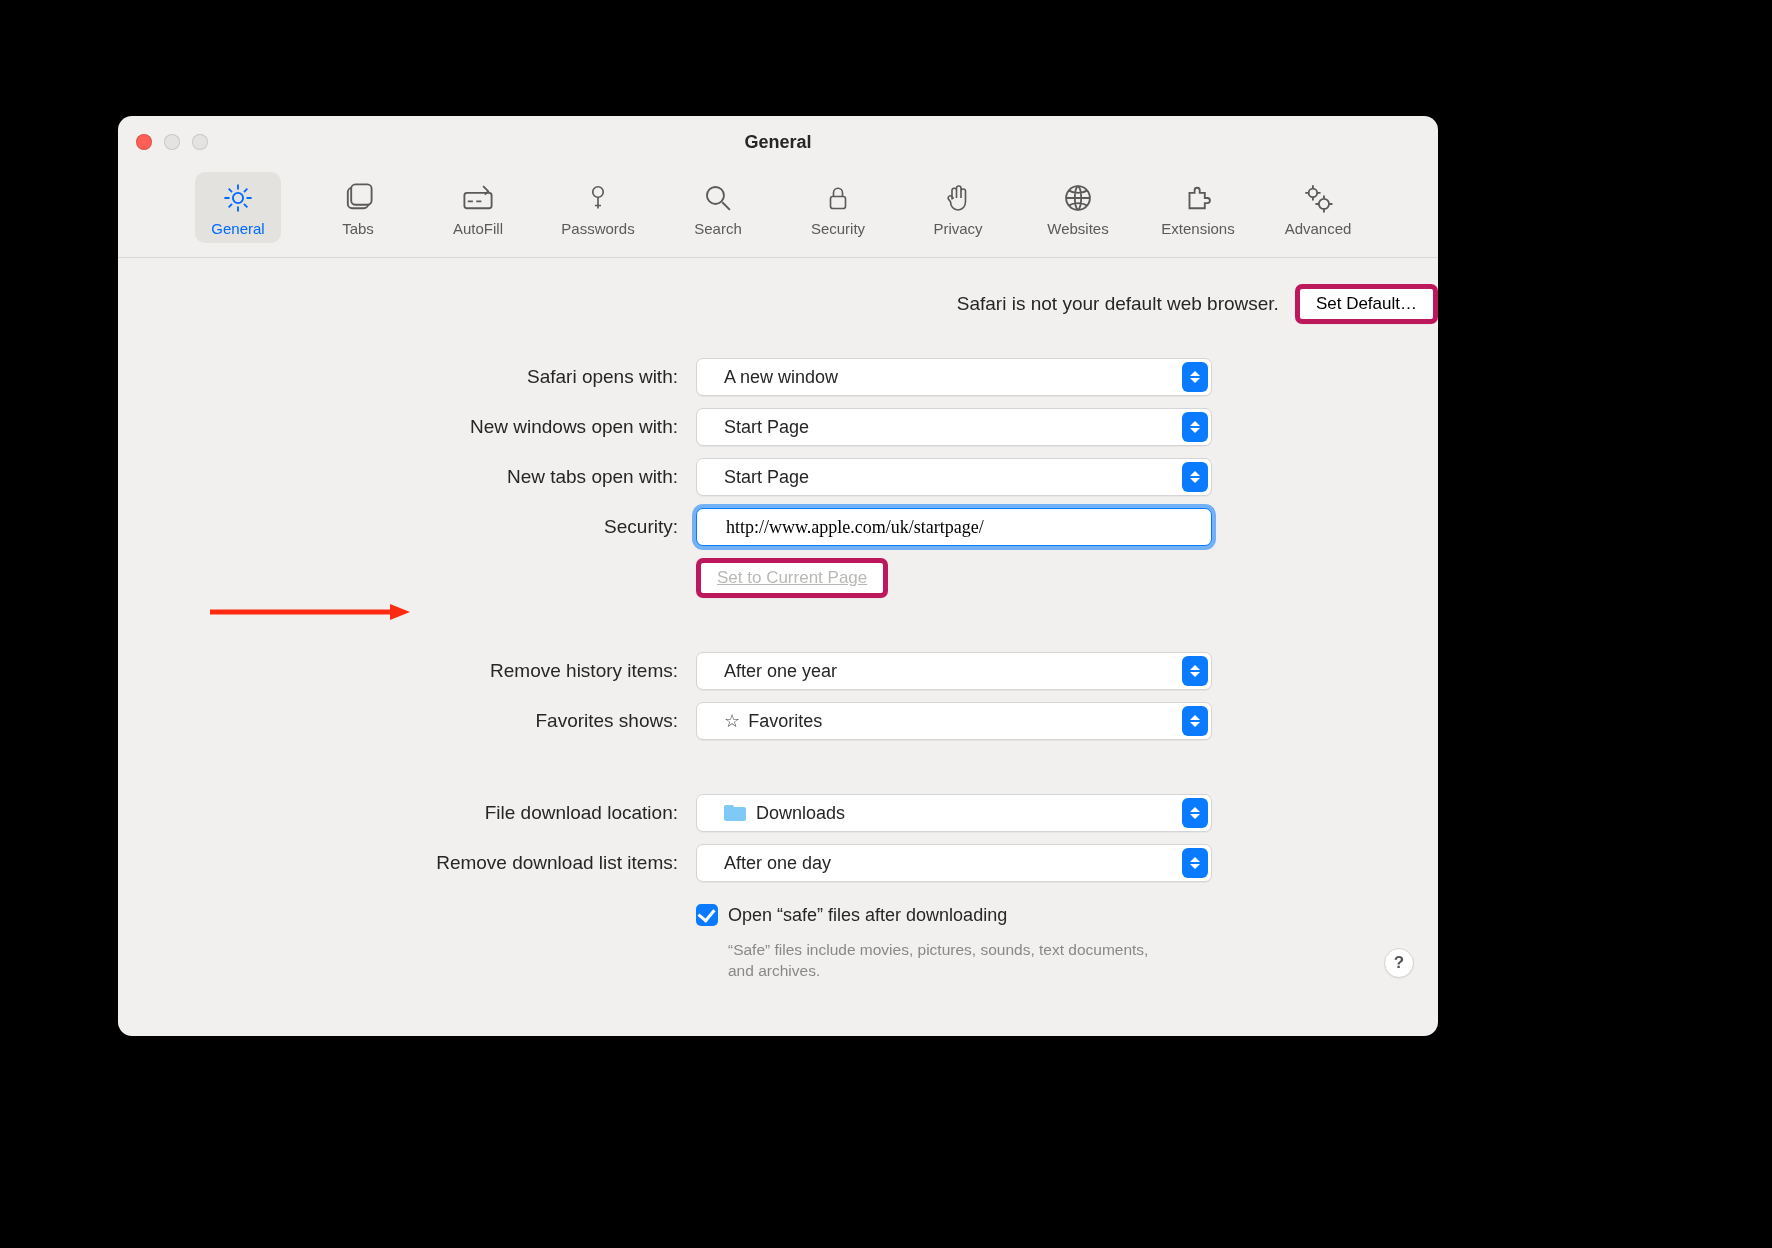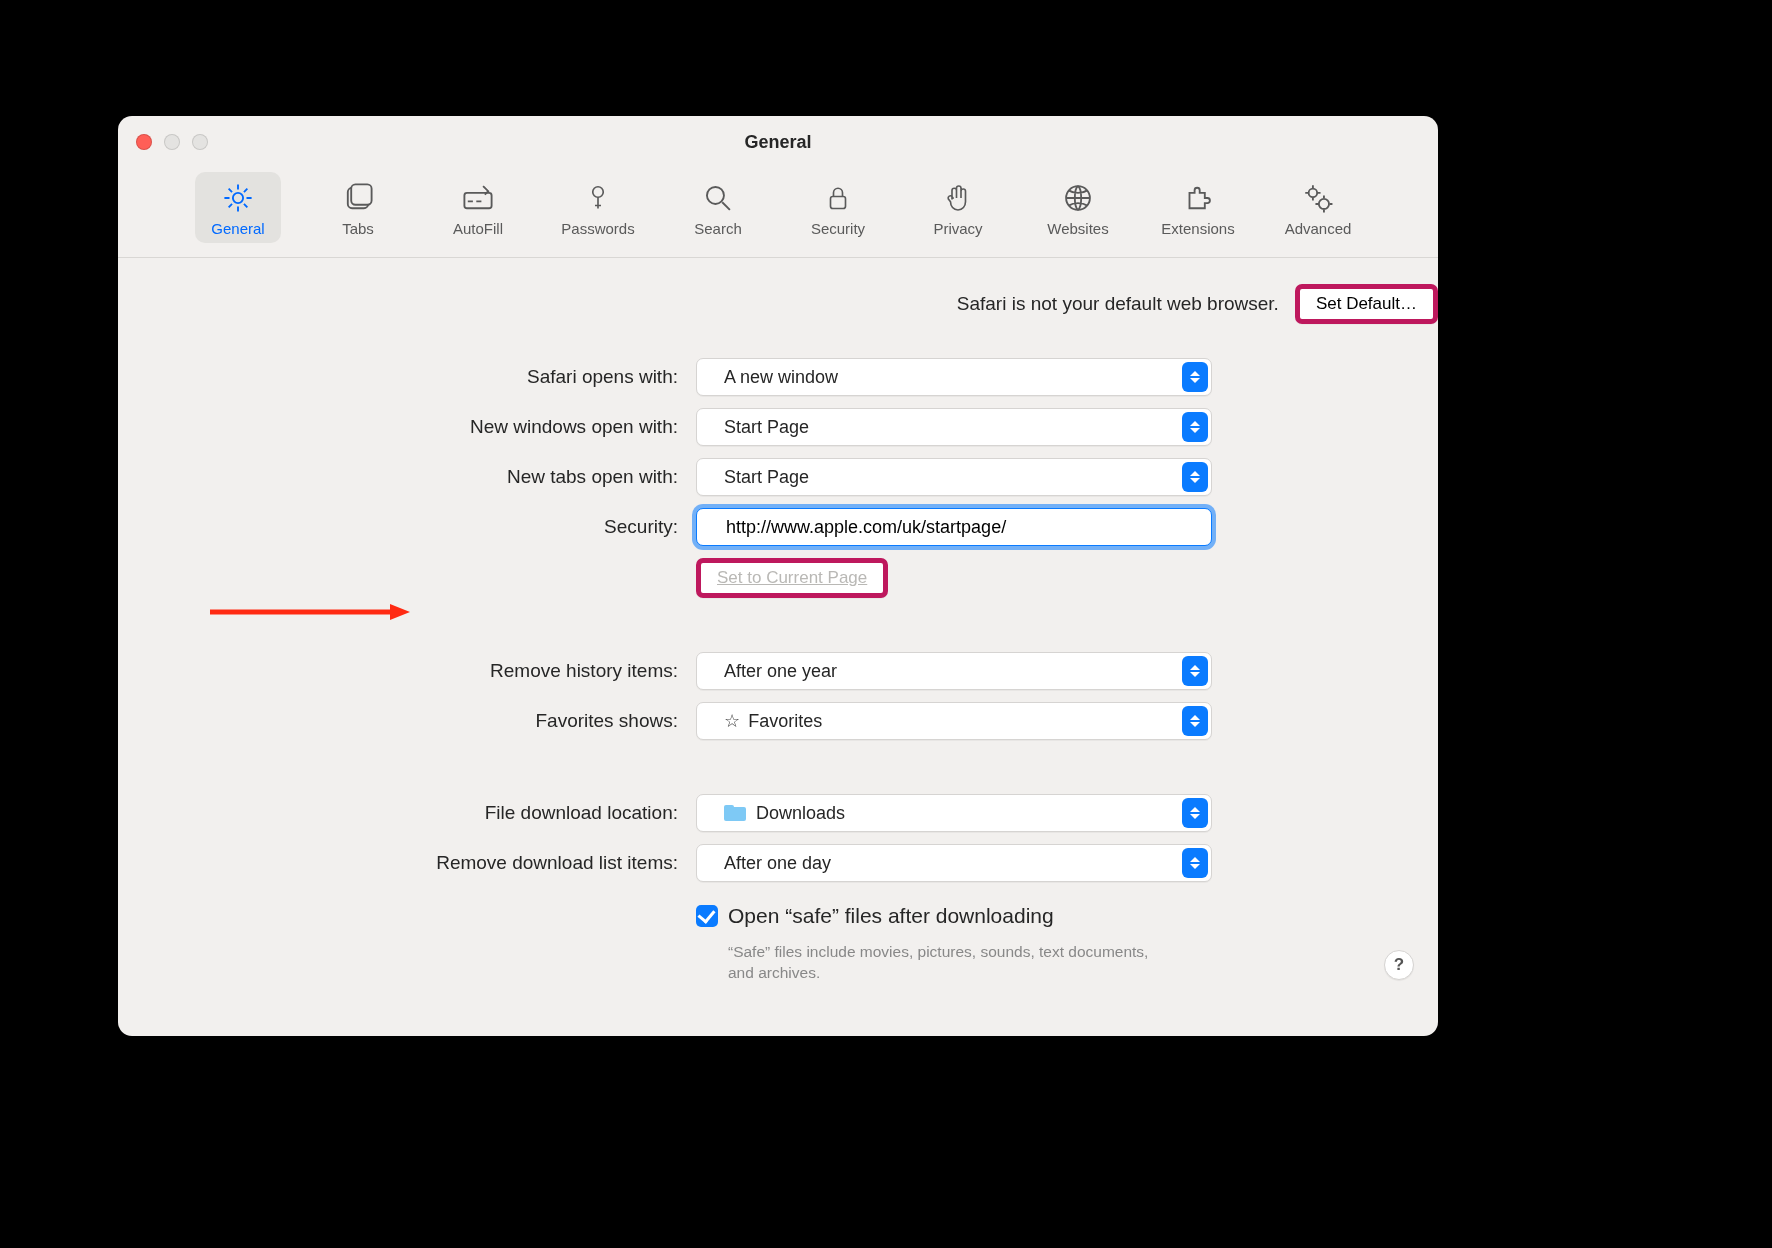--- a/index.html
+++ b/index.html
@@ -135,21 +135,21 @@
     border-left: 5px solid transparent;
     border-right: 5px solid transparent;
   }
   .popup .arrows::before { border-bottom: 5px solid #fff; }
   .popup .arrows::after  { border-top: 5px solid #fff; }
   .input input {
     width: 100%; height: 100%;
     border: none; outline: none;
     font-size: 18px;
     background: transparent;
-    font-family: Liberation Sans, sans-serif;
+    font-family: Liberation Serif, serif;
   }
   .input.focus {
     box-shadow: 0 0 0 4px rgba(10,123,255,.55);
     border-color: #0a7bff;
   }
   .spacer { height: 30px; grid-column: 1 / -1; }
   .star { margin-right: 8px; font-size: 18px; color:#444;}
   .folder-ico {
     width: 22px; height: 16px; margin-right: 10px; position: relative;
   }
@@ -159,24 +159,24 @@
     background:#7ec9f5; border-radius:2px;
   }
   .folder-ico::after {
     content:"";
     position:absolute; left:0; top:0; width:10px; height:5px;
     background:#7ec9f5; border-radius:2px 2px 0 0;
   }
   .chkrow {
     grid-column: 2;
     display: flex;
-    align-items: center;
+    align-items: flex-end;
     gap: 10px;
     margin-top: 10px;
-    font-size: 21px;
+    font-size: 18px;
   }
   .chk {
     width: 22px; height: 22px; border-radius: 5px;
     background: #0a7bff;
     position: relative;
     flex: none;
   }
   .chk::after {
     content: "";
     position: absolute;

